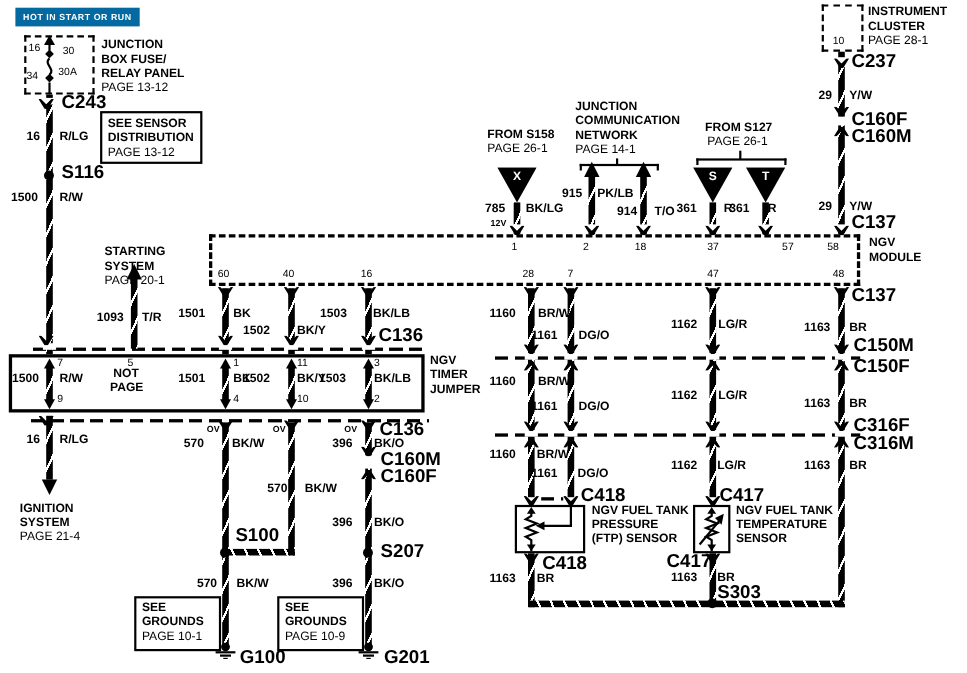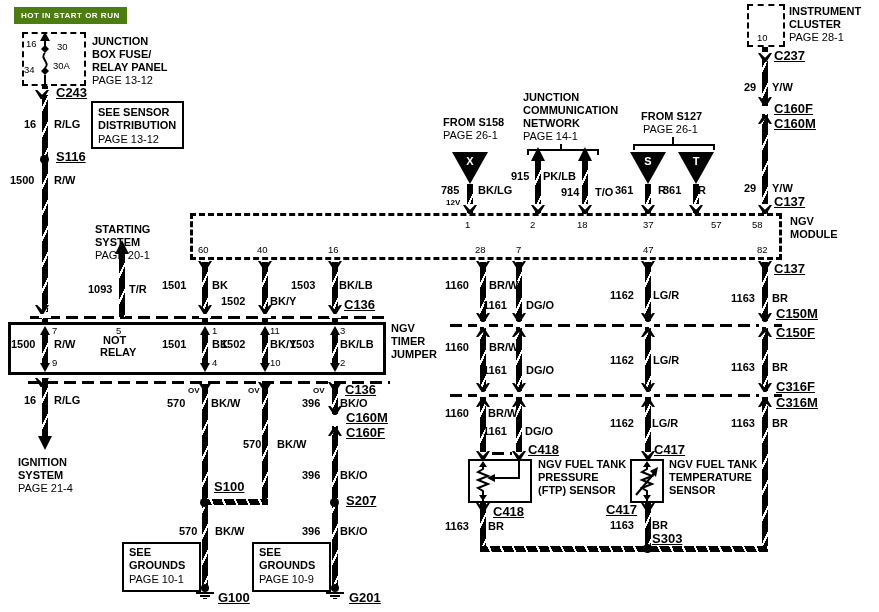--- a/index.html
+++ b/index.html
@@ -2,42 +2,42 @@
 <html><head>
 <meta charset="utf-8">
 <style>
   *{box-sizing:border-box}
   body{margin:0;background:#fff}
   #cv{position:relative;width:879px;height:612px;background:#fff;color:#000;
       font-family:"Liberation Sans",sans-serif;overflow:hidden}
   .lbl{position:absolute;font-weight:bold;font-size:11px;line-height:13px;white-space:nowrap}
   .rg{font-weight:normal}
   .pin{position:absolute;font-weight:normal;font-size:9.5px;line-height:11px;white-space:nowrap}
-  .cn{position:absolute;font-weight:bold;font-size:13px;line-height:12px;text-decoration:underline;white-space:nowrap}
+  .cn{position:absolute;font-weight:bold;font-size:17px;line-height:12px;white-space:nowrap}
   .tiny{position:absolute;font-weight:bold;font-size:8px;line-height:9px}
   .vw{position:absolute;width:6px;background:repeating-linear-gradient(115deg,#000 0 9px,#fff 9px 11px)}
   .hw{position:absolute;height:6px;background:repeating-linear-gradient(65deg,#000 0 9px,#fff 9px 11px)}
   .dl{position:absolute;height:3px;background:repeating-linear-gradient(90deg,#000 0 12px,transparent 12px 18px)}
   .db{position:absolute;border:2px dashed #000}
   .db3{border-width:3px}
   .sb{position:absolute;border:2px solid #000;background:#fff}
   .b3{border-width:3px}
   .dot{position:absolute;width:9px;height:9px;border-radius:50%;background:#000}
   .ad{position:absolute;width:0;height:0;border-left:7px solid transparent;border-right:7px solid transparent;border-top:14px solid #000}
   .au{position:absolute;width:0;height:0;border-left:7px solid transparent;border-right:7px solid transparent;border-bottom:14px solid #000}
   .ads{border-left-width:5px;border-right-width:5px;border-top-width:9px}
   .aus{border-left-width:5px;border-right-width:5px;border-bottom-width:9px}
   .tri{position:absolute;width:36px;height:32px;background:#000;clip-path:polygon(0 0,100% 0,50% 100%);
        color:#fff;font-weight:bold;font-size:11px;text-align:center;line-height:19px}
   .vee{position:absolute;width:14px;height:9px;background:#000;
        clip-path:polygon(0 0,16% 0,50% 52%,84% 0,100% 0,60% 100%,40% 100%)}
   .up{transform:scaleY(-1)}
   .gap{position:absolute;width:12px;height:6px;background:#fff}
   .bar{position:absolute;background:#000}
-  .hot{position:absolute;background:#4d7c0f;color:#fff;font-weight:bold;font-size:8px;
+  .hot{position:absolute;background:#0369a1;color:#fff;font-weight:bold;font-size:8px;
        letter-spacing:.5px;padding:4px 7px;white-space:nowrap}
 </style>
 </head>
 <body>
 
 <div id="cv">
 
   <div class="db" style="left:22px;top:32px;width:64px;height:54px"></div>
   <div class="sb" style="left:91px;top:101px;width:93px;height:48px"></div>
   <div class="db" style="left:747px;top:4px;width:38px;height:43px"></div>
@@ -260,21 +260,21 @@
   <span class="pin" style="left:577px;top:219px">18</span>
   <span class="pin" style="left:643px;top:219px">37</span>
   <span class="pin" style="left:711px;top:219px">57</span>
   <span class="pin" style="left:752px;top:219px">58</span>
   <span class="pin" style="left:198px;top:244px">60</span>
   <span class="pin" style="left:257px;top:244px">40</span>
   <span class="pin" style="left:328px;top:244px">16</span>
   <span class="pin" style="left:475px;top:244px">28</span>
   <span class="pin" style="left:516px;top:244px">7</span>
   <span class="pin" style="left:643px;top:244px">47</span>
-  <span class="pin" style="left:757px;top:244px">82</span>
+  <span class="pin" style="left:757px;top:244px">48</span>
 
   <span class="lbl" style="left:443px;top:116px">FROM S158</span>
   <span class="lbl rg" style="left:443px;top:129px">PAGE 26-1</span>
   <span class="lbl" style="left:441px;top:184px">785</span>
   <span class="lbl" style="left:478px;top:184px">BK/LG</span>
   <span class="tiny" style="left:446px;top:198px">12V</span>
   <span class="lbl" style="left:523px;top:91px">JUNCTION</span>
   <span class="lbl" style="left:523px;top:104px">COMMUNICATION</span>
   <span class="lbl" style="left:523px;top:117px">NETWORK</span>
   <span class="lbl rg" style="left:523px;top:130px">PAGE 14-1</span>
@@ -307,21 +307,21 @@
   <span class="lbl" style="left:221px;top:295px">1502</span>
   <span class="lbl" style="left:270px;top:295px">BK/Y</span>
   <span class="lbl" style="left:291px;top:279px">1503</span>
   <span class="lbl" style="left:339px;top:279px">BK/LB</span>
   <span class="cn" style="left:344px;top:299px">C136</span>
 
   <span class="pin" style="left:52px;top:325px">7</span>
   <span class="pin" style="left:52px;top:357px">9</span>
   <span class="pin" style="left:116px;top:325px">5</span>
   <span class="lbl" style="left:103px;top:334px">NOT</span>
-  <span class="lbl" style="left:100px;top:346px">RELAY</span>
+  <span class="lbl" style="left:100px;top:346px">PAGE</span>
   <span class="pin" style="left:212px;top:325px">1</span>
   <span class="pin" style="left:212px;top:357px">4</span>
   <span class="pin" style="left:270px;top:325px">11</span>
   <span class="pin" style="left:270px;top:357px">10</span>
   <span class="pin" style="left:340px;top:325px">3</span>
   <span class="pin" style="left:340px;top:357px">2</span>
   <span class="lbl" style="left:11px;top:338px">1500</span>
   <span class="lbl" style="left:54px;top:338px">R/W</span>
   <span class="lbl" style="left:162px;top:338px">1501</span>
   <span class="lbl" style="left:212px;top:338px">BK</span>

